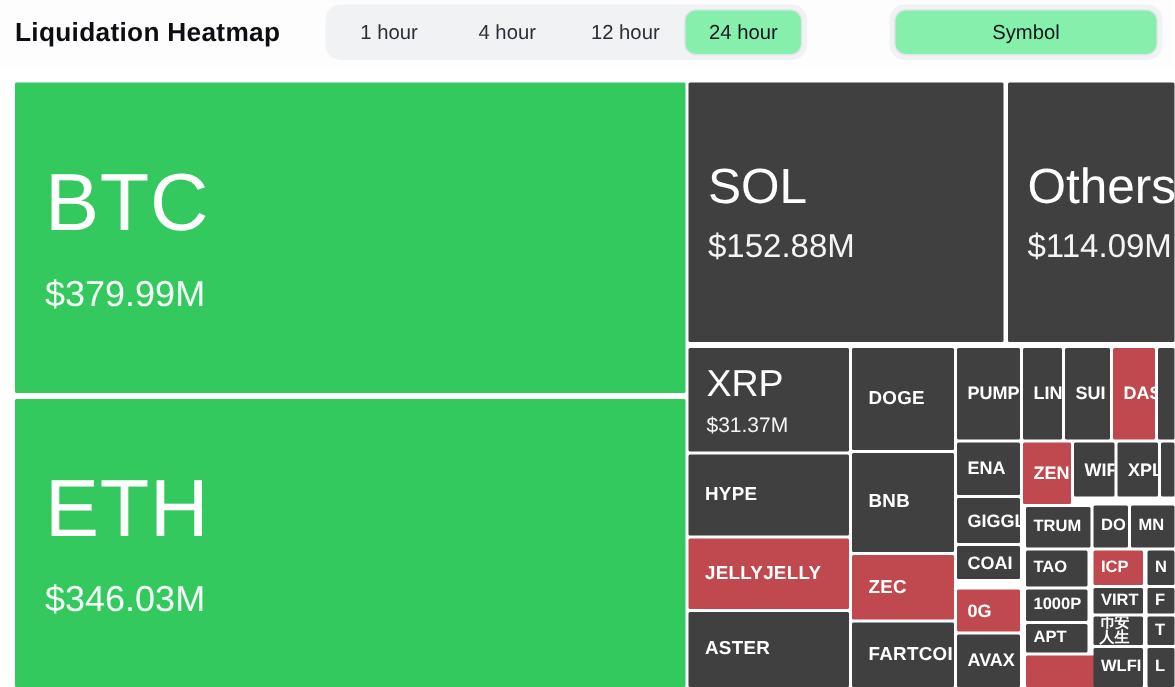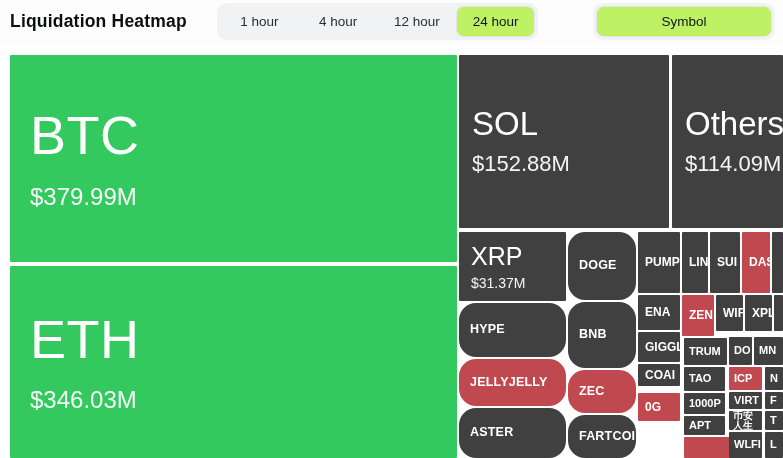--- a/index.html
+++ b/index.html
@@ -10,21 +10,21 @@
   .header { position:absolute; left:0; top:0; width:783px; height:45px; background:#fdfdfe; }
   .page-title { position:absolute; left:10px; top:11px; font-size:17.5px; font-weight:700;
                 color:#0c0e12; letter-spacing:.2px; }
   .seg { position:absolute; top:3px; height:37px; background:#f1f2f4; border-radius:10px;
          display:flex; align-items:stretch; padding:3px; }
   .seg-time { left:217px; width:321px; }
   .seg-view { left:593px; width:182px; }
   .seg button { flex:1; border:1px solid transparent; background:transparent; cursor:pointer;
                 font-family:"Liberation Sans", sans-serif; font-size:13.5px; color:#2a2e35;
                 border-radius:8px; padding:0; white-space:nowrap; }
-  .seg button.active { background:#bef264; border:1px solid #e4e6ea; color:#14161a; }
+  .seg button.active { background:#86efac; border:1px solid #e4e6ea; color:#14161a; }
 
   
   #treemap { position:absolute; left:10px; top:55px; width:773px; height:403px; background:#ffffff; }
   .cell { position:absolute; display:flex; flex-direction:column; justify-content:center;
           align-items:flex-start; overflow:hidden; color:#ffffff; border-radius:1px;
           white-space:nowrap; cursor:pointer; }
   .tone-bright { background:#33c95f; }
   .tone-green  { background:#404040; }
   .tone-red    { background:#c0494f; }
   .cell .sym { line-height:1.08; }
@@ -35,21 +35,21 @@
   .tier-xl .val { font-size:24px; font-weight:500; margin-top:18px; }
 
   .tier-lg  { padding-left:13px; }
   .tier-lg .sym { font-size:33px; font-weight:500; }
   .tier-lg .val { font-size:22px; font-weight:500; margin-top:9px; }
 
   .tier-md  { padding-left:12px; }
   .tier-md .sym { font-size:25px; font-weight:500; }
   .tier-md .val { font-size:14px; font-weight:500; margin-top:5px; }
 
-  .tier-sm  { padding-left:11px;border-radius:17px; }
+  .tier-sm  { padding-left:11px; }
   .tier-sm .sym { font-size:12.5px; font-weight:700; letter-spacing:.2px; }
 
   .tier-xs  { padding-left:7px; }
   .tier-xs .sym { font-size:12px; font-weight:700; }
 
   .tier-xxs { padding-left:5px; }
   .tier-xxs .sym { font-size:11px; font-weight:700;text-align:center; }
 
   .tier-cjk { padding-left:4px; white-space:normal; }
   .tier-cjk .sym { font-size:10px; font-weight:700; line-height:1.0;
@@ -123,20 +123,23 @@
     </div>
     <div class="cell tone-green tier-xs" style="left: 628px; top: 277px; width: 42px; height: 30px;">
       <span class="sym">GIGGL</span>
     </div>
     <div class="cell tone-green tier-xs" style="left: 628px; top: 309px; width: 42px; height: 22px;">
       <span class="sym">COAI</span>
     </div>
     <div class="cell tone-red tier-xs" style="left: 628px; top: 338px; width: 42px; height: 28px;">
       <span class="sym">0G</span>
     </div>
+    <div class="cell tone-green tier-xs" style="left: 628px; top: 368px; width: 42px; height: 35px;">
+      <span class="sym">AVAX</span>
+    </div>
     <div class="cell tone-green tier-xs" style="left: 672px; top: 177px; width: 26px; height: 61px;">
       <span class="sym">LINK</span>
     </div>
     <div class="cell tone-green tier-xs" style="left: 700px; top: 177px; width: 30px; height: 61px;">
       <span class="sym">SUI</span>
     </div>
     <div class="cell tone-red tier-xs" style="left: 732px; top: 177px; width: 28px; height: 61px;">
       <span class="sym">DAS</span>
     </div>
     <div class="cell tone-green tier-xs" style="left: 762px; top: 177px; width: 11px; height: 61px;">

